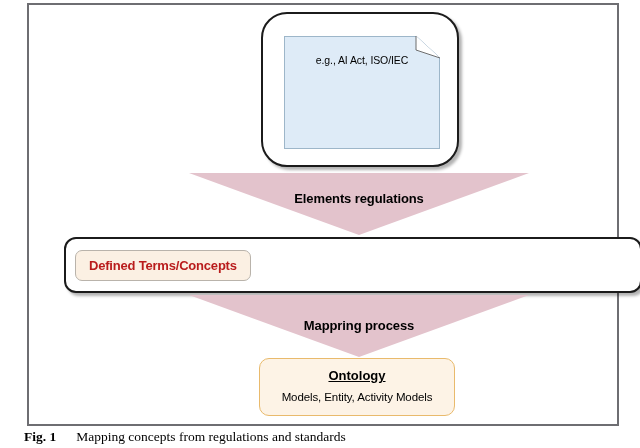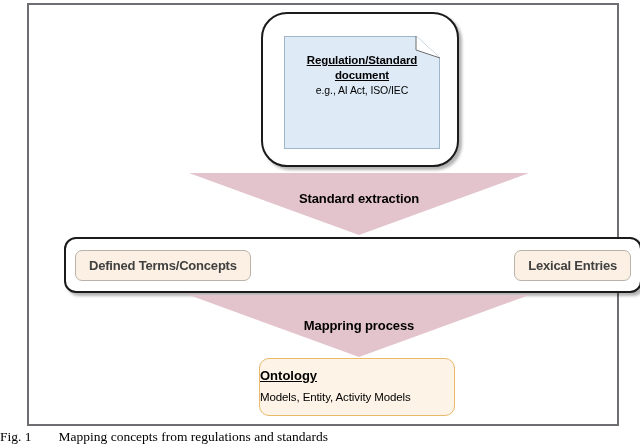--- a/index.html
+++ b/index.html
@@ -134,38 +134,38 @@
     background: #fbf0e3;
     border: 1.5px solid #b9b3ab;
     border-radius: 7px;
     height: 31px;
     display: flex;
     align-items: center;
     justify-content: center;
     padding: 0 13px;
     font-size: 13px;
     font-weight: bold;
-    color: #404040;
+    color: #b91c1c;
     letter-spacing: -0.2px;
     box-sizing: border-box;
     white-space: nowrap;
   }
 
   
   #ontology-node {
     position: absolute;
     left: 230px;
     top: 353px;
     width: 196px;
     height: 58px;
     background: #fdf3e6;
     border: 1.5px solid #e9ba6c;
     border-radius: 10px;
     box-sizing: border-box;
-    text-align: left;
+    text-align: center;
     padding-top: 9px;
   }
   #ontology-title {
     font-size: 13px;
     font-weight: bold;
     color: #000000;
     text-decoration: underline;
     line-height: 15px;
   }
   #ontology-subtitle {
@@ -181,65 +181,59 @@
     position: absolute;
     left: 0;
     top: 429px;
     width: 640px;
     font-family: "Liberation Serif", serif;
     font-size: 13.5px;
     color: #000000;
     white-space: nowrap;
   }
   #caption-label {
-    font-weight: normal;
+    font-weight: bold;
+    padding-left: 24px;
   }
   #caption-text {
-    margin-left: 27px;
+    margin-left: 20px;
     text-align: right;
   }
 </style>
 </head>
 <body>
 
 <div id="figure-frame">
 
   <div id="source-node">
     <div id="doc-sheet">
       <svg id="doc-fold" viewBox="0 0 24 22" width="24" height="22">
         <path d="M0,0 L24,0 L24,22 Z" fill="#ffffff" stroke="none"></path>
         <path d="M0,0 L24,22" stroke="#9db6c9" stroke-width="1" fill="none"></path>
         <path d="M0,0 L0,14 L24,22" stroke="#6d6d6d" stroke-width="1" fill="#ffffff"></path>
       </svg>
 
       <div class="doc-text-wrap">
-        <div id="doc-title">
-          <span>Regulation/Standard</span><br>
-          <span>document</span>
-        </div>
         <div id="doc-subtitle">
           <span>e.g., AI Act, ISO/IEC</span><br>
         </div>
       </div>
     </div>
   </div>
 
   <div class="arrow-block" id="arrow-1">
     <svg class="arrow-tri" viewBox="0 0 340 62" width="340" height="62" preserveAspectRatio="none">
       <polygon points="0,0 340,0 170,62" fill="#e3c3cc"></polygon>
     </svg>
-    <div class="arrow-label">Standard extraction</div>
+    <div class="arrow-label">Elements regulations</div>
   </div>
 
   <div id="elements-container">
     <div class="element-box">
       <span>Defined Terms/Concepts</span>
-    </div>
-    <div class="element-box">
-      <span>Lexical Entries</span>
     </div>
   </div>
 
   <div class="arrow-block" id="arrow-2">
     <svg class="arrow-tri" viewBox="0 0 340 62" width="340" height="62" preserveAspectRatio="none">
       <polygon points="0,0 340,0 170,62" fill="#e3c3cc"></polygon>
     </svg>
     <div class="arrow-label">Mappring process</div>
   </div>
 

